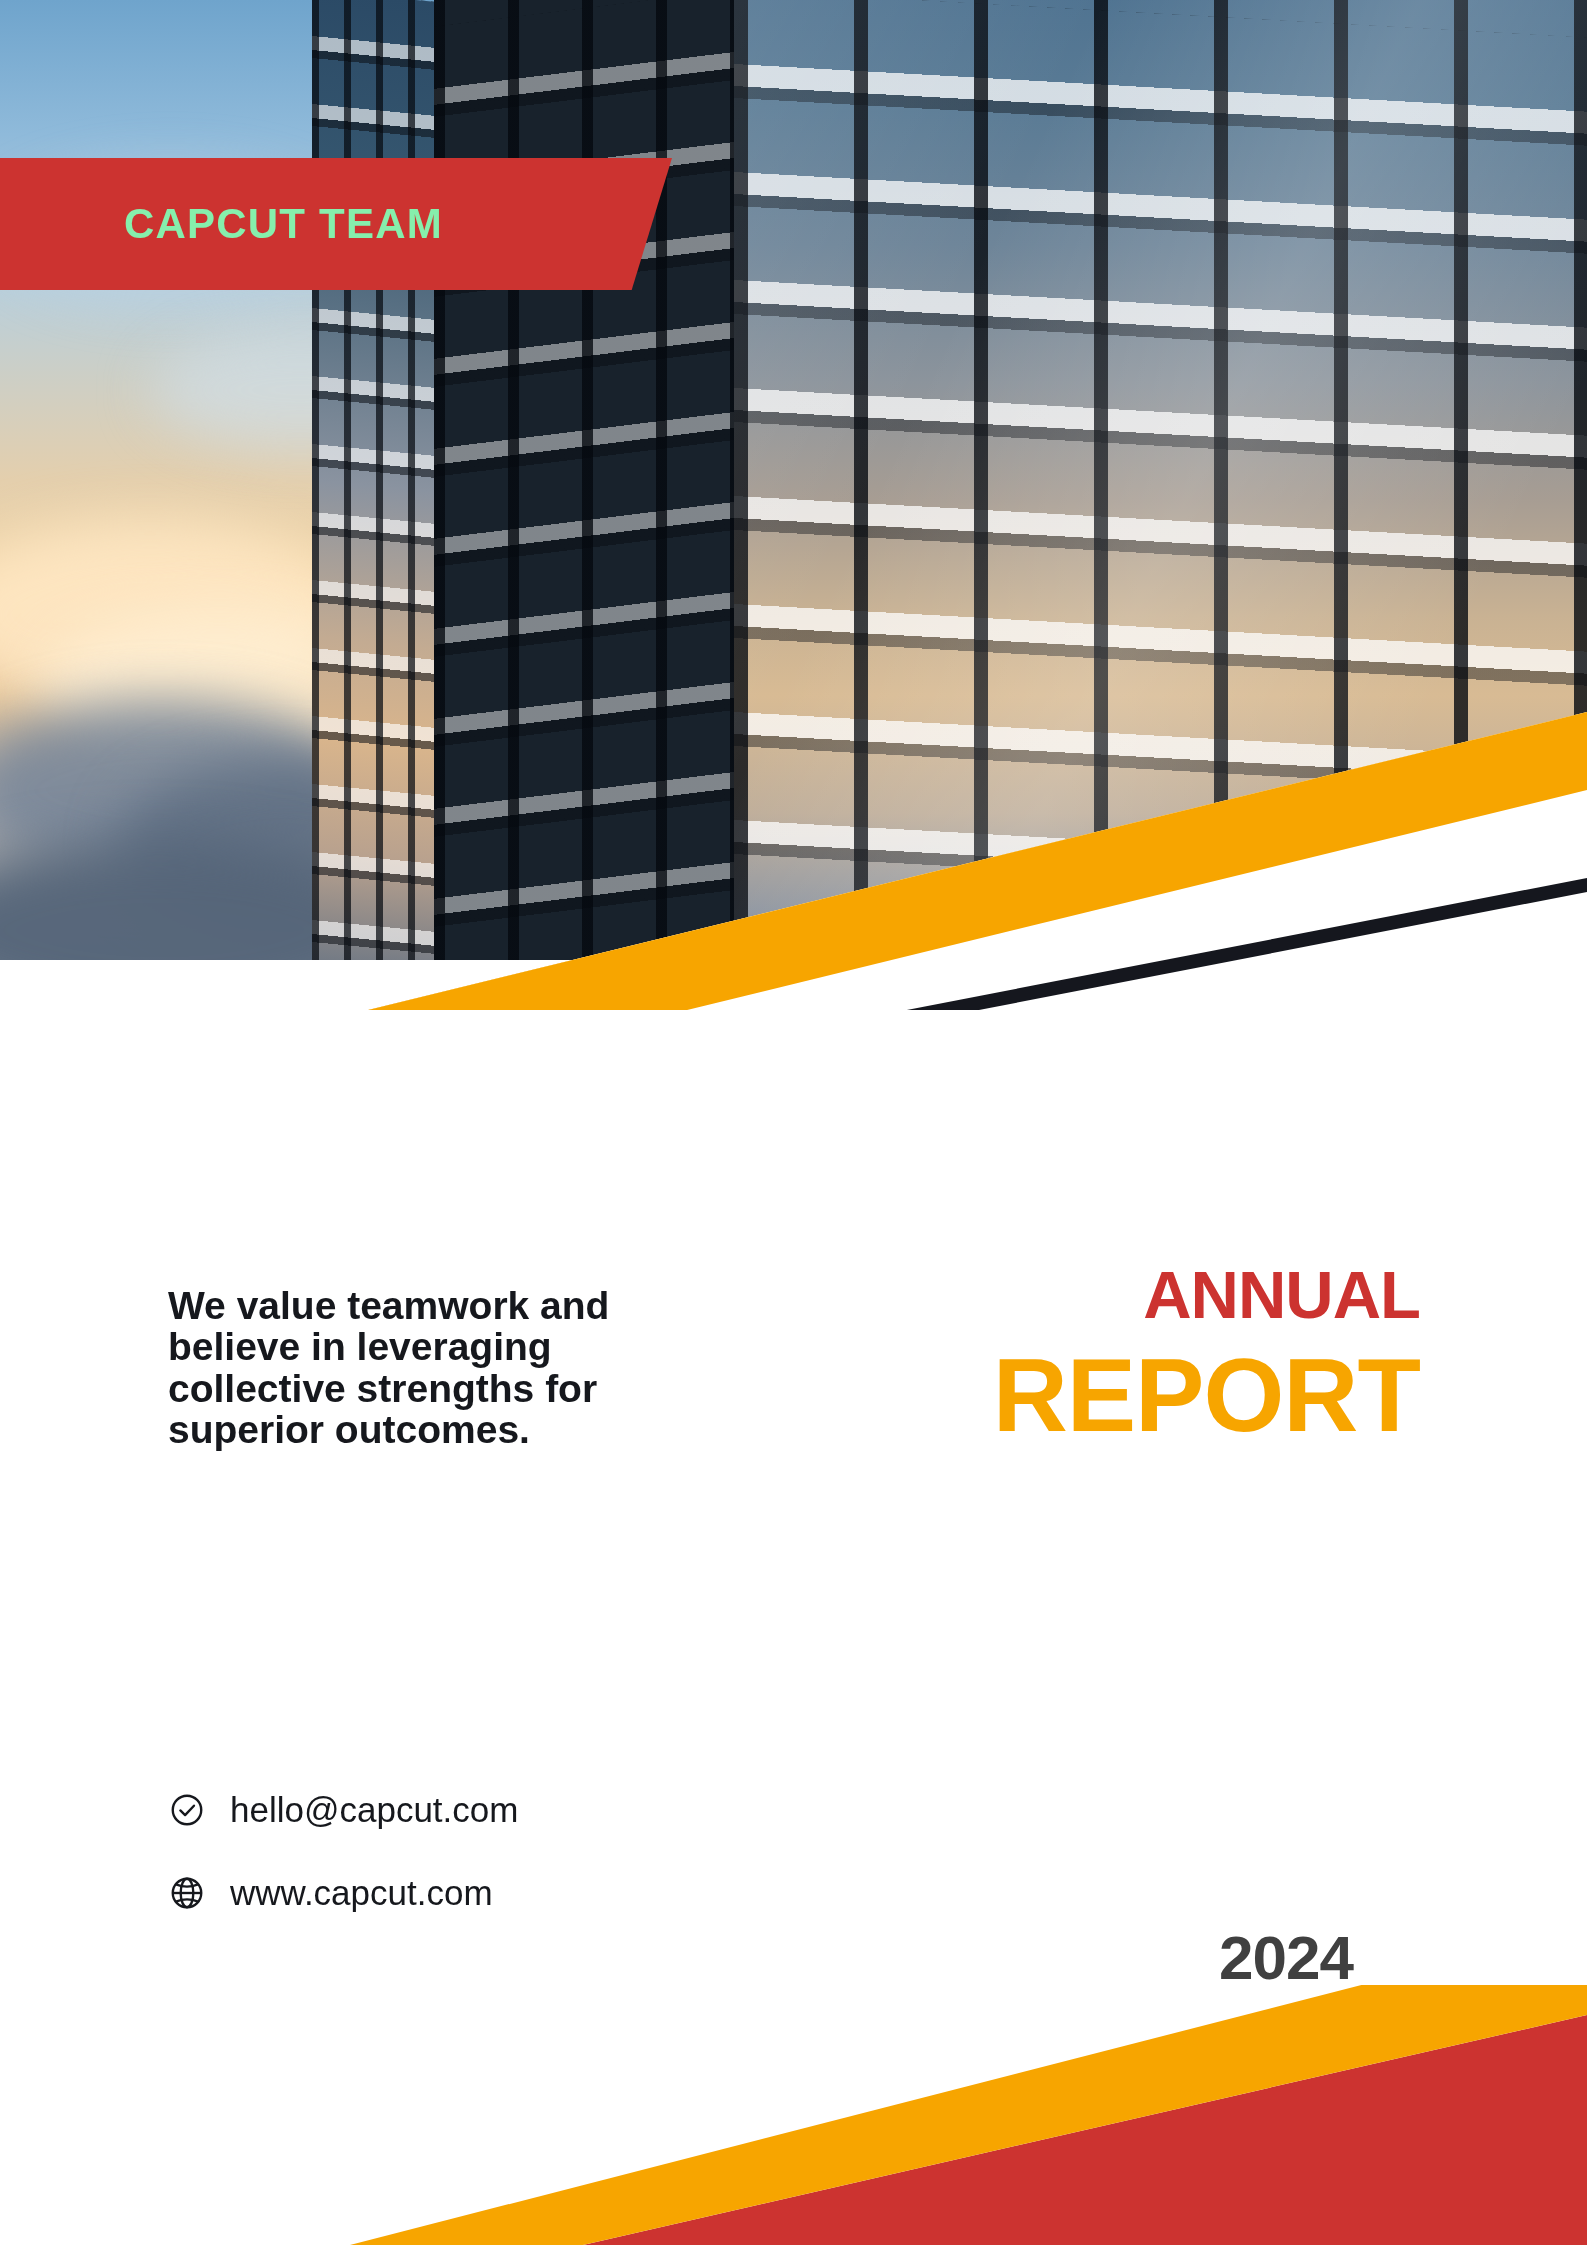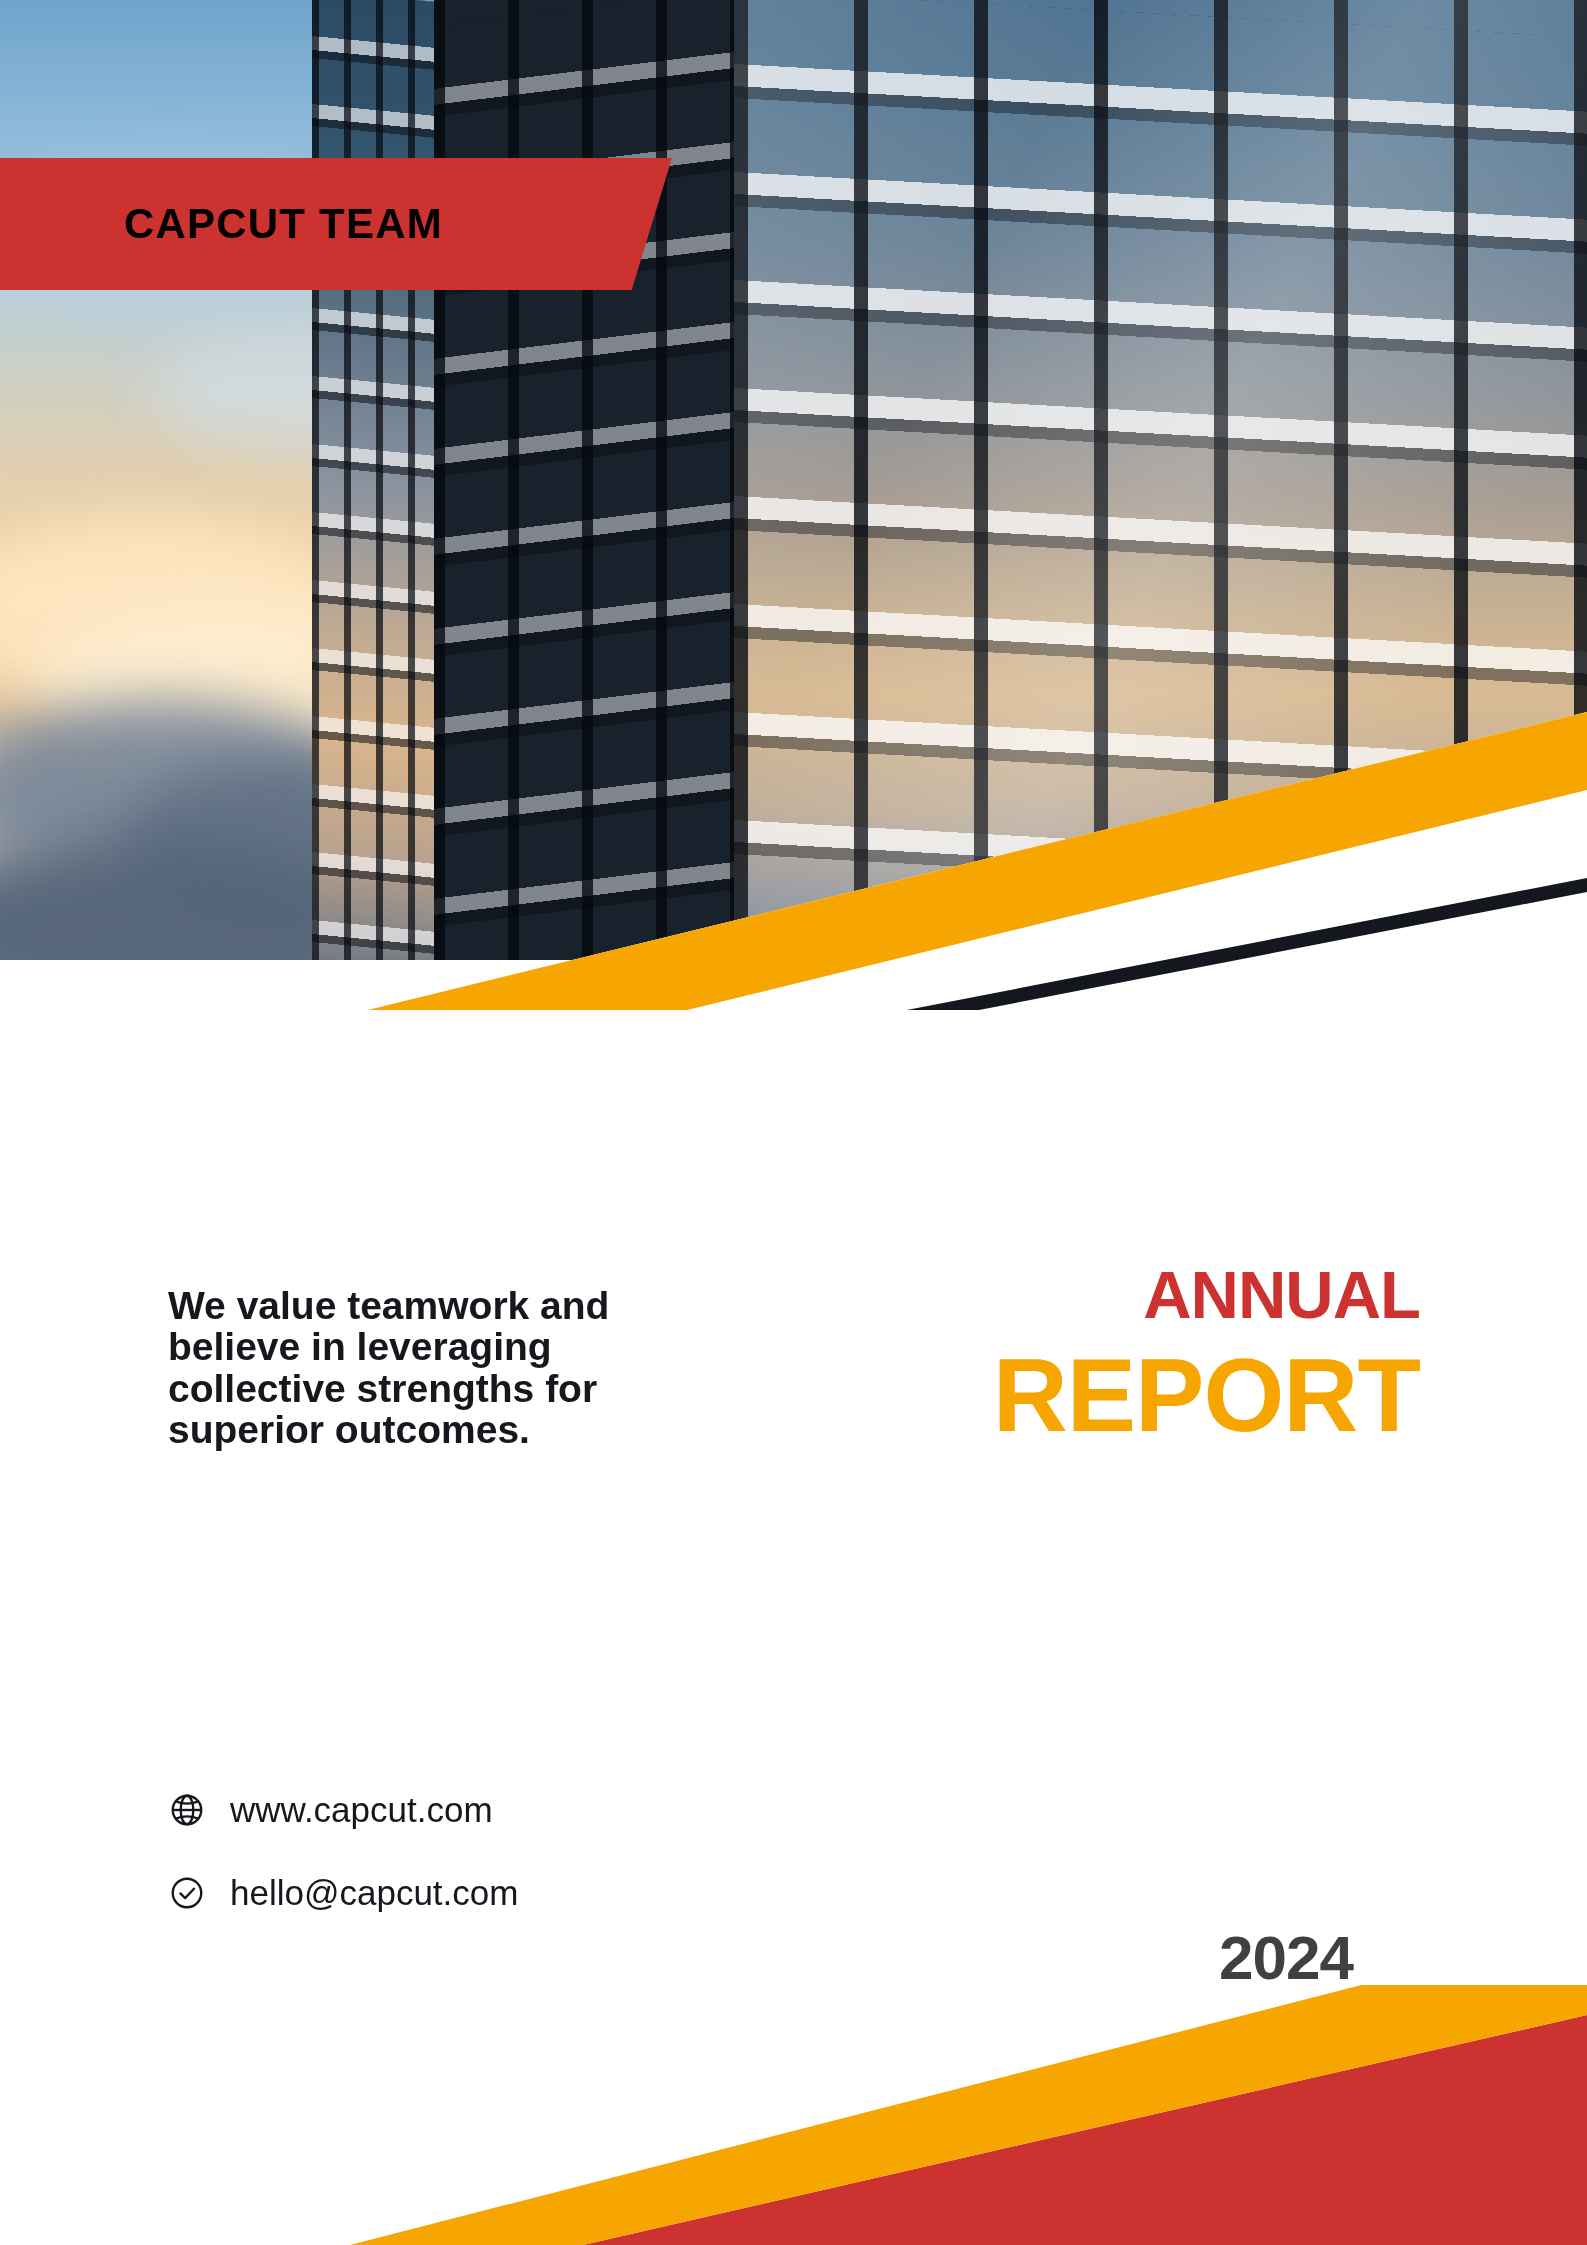--- a/index.html
+++ b/index.html
@@ -194,21 +194,21 @@
     position: absolute;
     left: 0; top: 158px;
     width: 672px; height: 132px;
     background: var(--red);
     clip-path: polygon(0 0, 100% 0, 94% 100%, 0 100%);
     display: flex;
     align-items: center;
   }
   .banner-text {
     margin-left: 124px;
-    color: #000000;
+    color: #86efac;
     font-size: 42px;
     font-weight: bold;
     letter-spacing: 1.2px;
   }
 
   
   .tagline {
     position: absolute;
     left: 168px;
     top: 1285px;
@@ -355,44 +355,44 @@
   </div>
 
   <div class="tagline">We value teamwork and believe in leveraging collective strengths for superior outcomes.</div>
 
   <div class="headline">
     <span class="hl-line hl-annual" style="--red:#CC3330">ANNUAL</span>
     <span class="hl-line hl-report" style="--orange:#F7A500">REPORT</span>
   </div>
 
   <div class="contacts">
+
+    <div class="contact-row">
+      <span class="contact-icon">
+        <svg width="38" height="38" viewBox="0 0 24 24" fill="none" stroke="currentColor" stroke-width="1.5" stroke-linecap="round" stroke-linejoin="round">
+          <circle cx="12" cy="12" r="9"></circle>
+          <polyline points="7.8,12.3 10.8,15.2 16.4,9.3"></polyline>
+        </svg>
+      </span>
+      <span class="contact-label">hello@capcut.com</span>
+    </div>
 
     <div class="contact-row">
       <span class="contact-icon">
         <svg width="38" height="38" viewBox="0 0 24 24" fill="none" stroke="currentColor" stroke-width="1.5">
           <circle cx="12" cy="12" r="9"></circle>
           <ellipse cx="12" cy="12" rx="4" ry="9"></ellipse>
           <line x1="3" y1="12" x2="21" y2="12"></line>
           <path d="M5 6.5 Q12 9.5 19 6.5"></path>
           <path d="M5 17.5 Q12 14.5 19 17.5"></path>
         </svg>
       </span>
       <span class="contact-label">www.capcut.com</span>
     </div>
 
-    <div class="contact-row">
-      <span class="contact-icon">
-        <svg width="38" height="38" viewBox="0 0 24 24" fill="none" stroke="currentColor" stroke-width="1.5" stroke-linecap="round" stroke-linejoin="round">
-          <circle cx="12" cy="12" r="9"></circle>
-          <polyline points="7.8,12.3 10.8,15.2 16.4,9.3"></polyline>
-        </svg>
-      </span>
-      <span class="contact-label">hello@capcut.com</span>
-    </div>
-
 
   </div>
 
   <div class="year-badge">
     <span class="year-text">2024</span>
   </div>
 
   <svg class="bottom-shapes" viewBox="0 0 1587 260" preserveAspectRatio="none">
 
     <polygon points="583,260 1587,30 1587,260" fill="#CC3330"></polygon>

